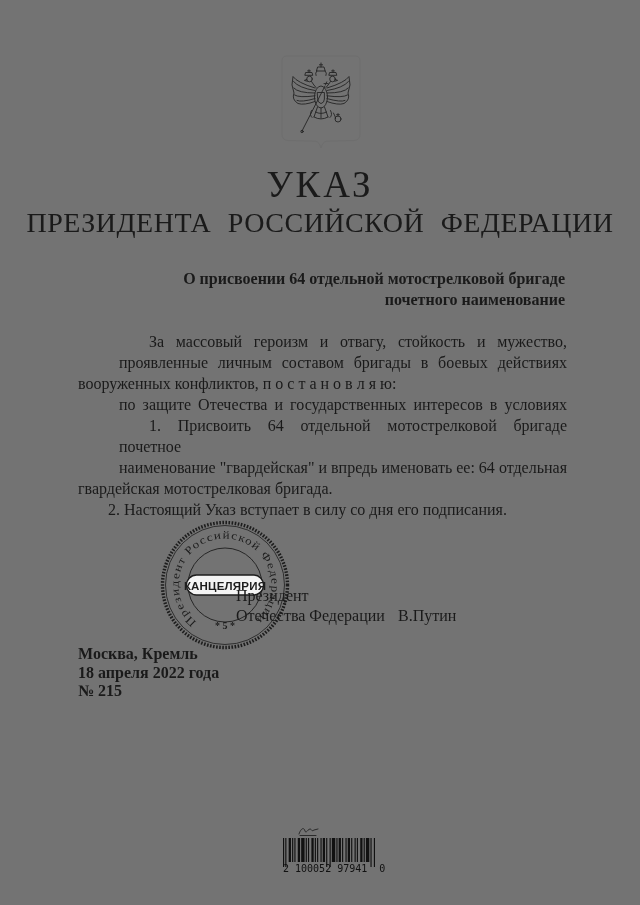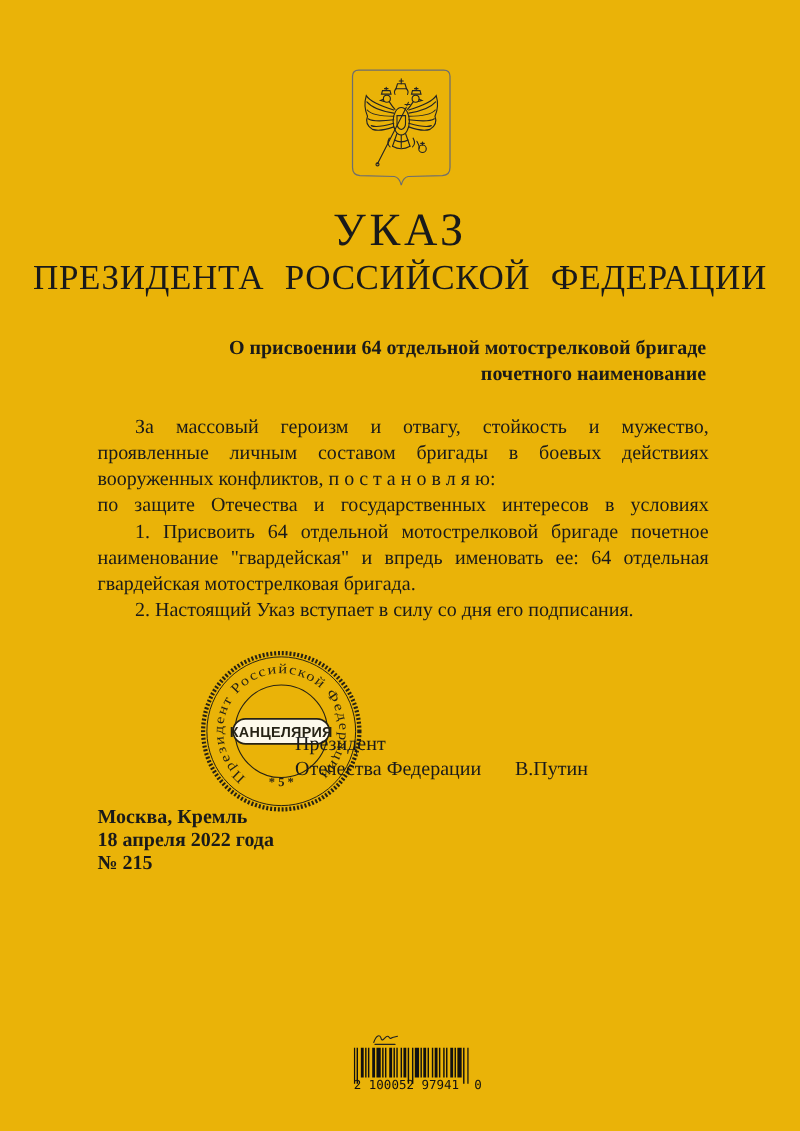--- a/index.html
+++ b/index.html
@@ -1,17 +1,17 @@
 <!DOCTYPE html>
 <html><head>
 <meta charset="utf-8">
 <style>
   html,body{margin:0;padding:0;background:#fff;}
   .page{
-    position:relative;width:640px;height:905px;background:#eab308;
+    position:relative;width:640px;height:905px;background:#737373;
     font-family:"Liberation Serif",serif;color:#1a1a1a;overflow:hidden;
   }
   
   .emblem-wrap{position:absolute;left:281px;top:55px;width:80px;height:102px;}
   .doc-type{
     position:absolute;left:0;top:163px;width:640px;text-align:center;
     font-size:37px;letter-spacing:3px;
   }
   .issuer{
     position:absolute;left:0;top:207px;width:640px;text-align:center;
@@ -20,28 +20,28 @@
   .subject{
     position:absolute;left:75px;top:268px;width:490px;text-align:right;
     font-size:16px;font-weight:bold;line-height:21px;
   }
   
   .body-text{
     position:absolute;left:78px;top:331px;width:489px;
     font-size:16px;line-height:21px;
   }
   .bline{min-height:21px;white-space:normal;}
-  .bline.just{text-align:justify;text-align-last:justify;}
+  .bline.just{text-align:justify;text-align-last:justify;margin-left:41px;}
   .bline.first{text-indent:30px;}
   
   .stamp{position:absolute;left:158px;top:518px;width:134px;height:134px;opacity:.92;}
   
   .signature{position:absolute;left:236px;top:586px;width:250px;font-size:16px;}
   .sig-left{display:inline-block;width:158px;text-align:left;line-height:20px;vertical-align:bottom;}
-  .sig-name{display:inline-block;margin-left:18px;vertical-align:bottom;line-height:20px;}
+  .sig-name{display:inline-block;margin-left:4px;vertical-align:bottom;line-height:20px;}
   
   .footer{position:absolute;left:78px;top:645px;font-size:16px;line-height:18.5px;font-weight:bold;}
   
   .barcode-block{position:absolute;left:283px;top:826px;width:96px;height:54px;}
   .scribble{position:absolute;left:14px;top:0;}
   .bars{position:absolute;left:0;top:12px;}
   .barcode-digits{
     position:absolute;left:0;top:37px;width:92px;text-align:center;
     font-family:"DejaVu Sans Mono",monospace;font-size:10px;white-space:pre;color:#111;
   }

